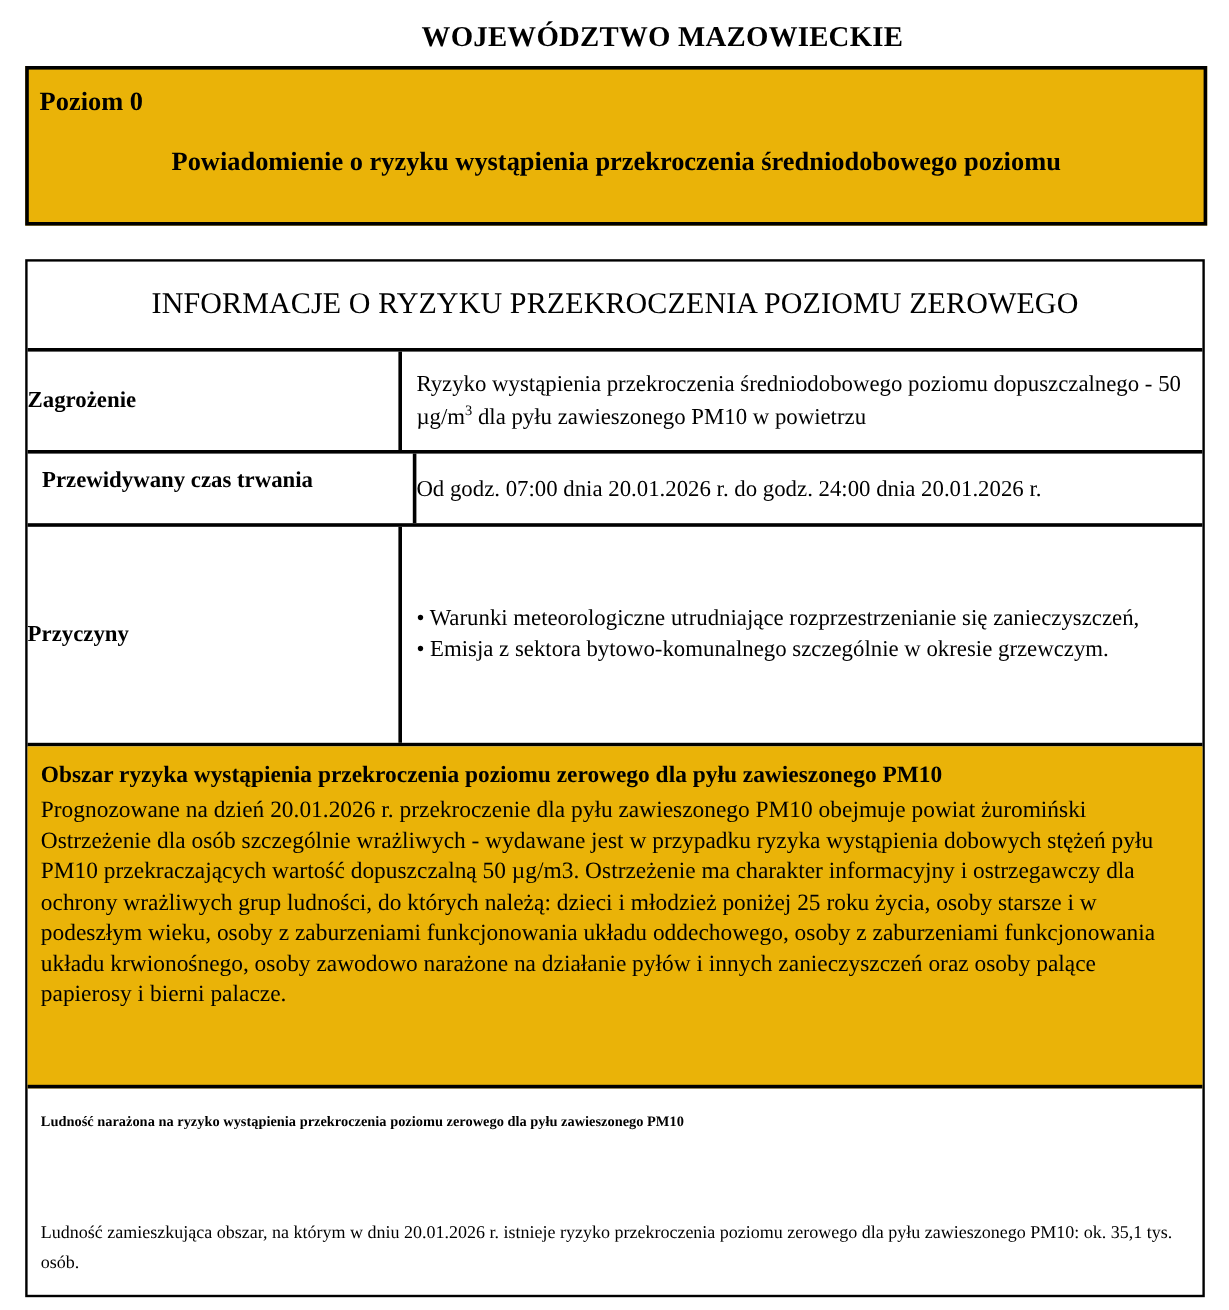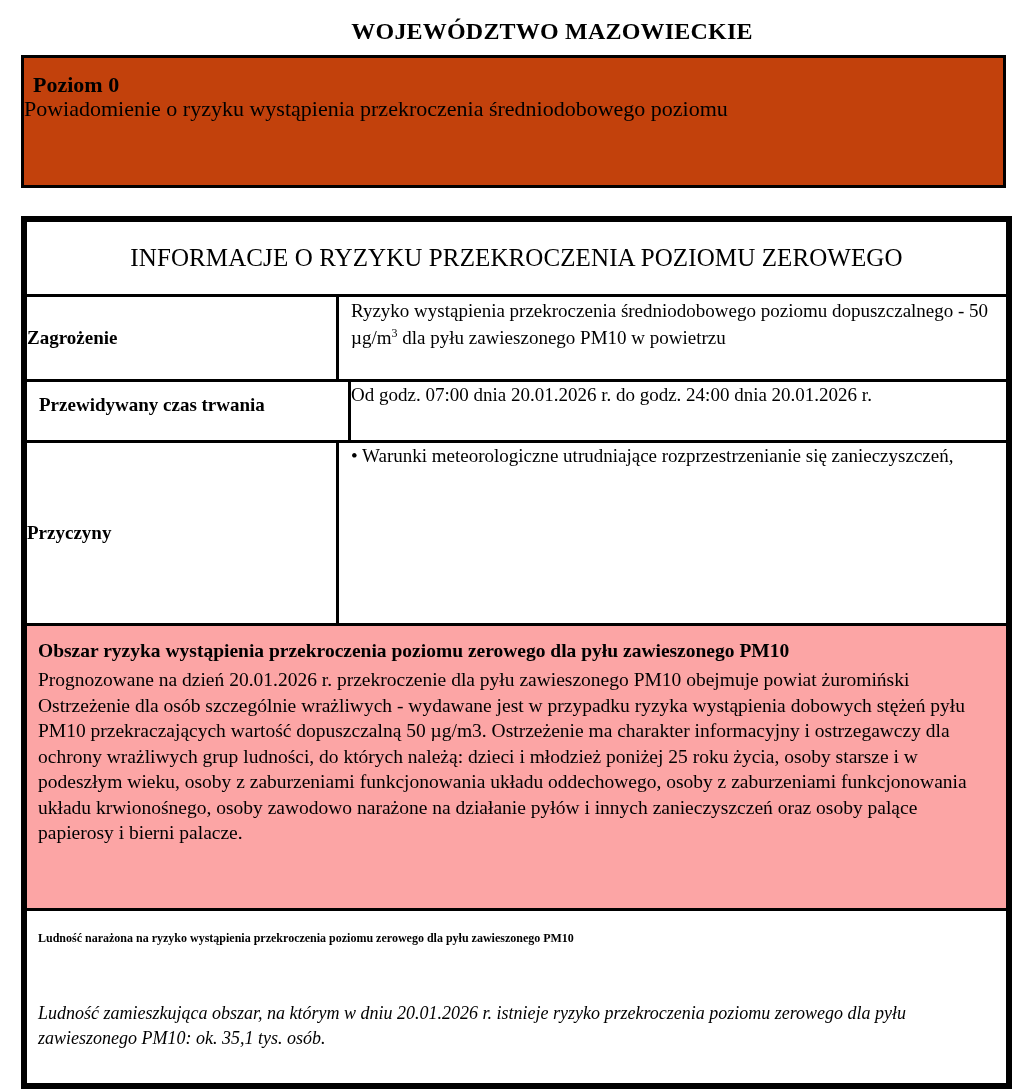--- a/index.html
+++ b/index.html
@@ -6,80 +6,80 @@
     body {
       width: 1024px; height: 1092px; position: relative; overflow: hidden;
       font-family: "Liberation Serif", "DejaVu Serif", serif; color: #000;
     }
     .region-title {
       position: absolute; left: 0; top: 18px; width: 1024px; text-align: center;
       font-weight: bold; font-size: 24px; letter-spacing: 0.2px; padding-left: 40px;
     }
     .banner {
       position: absolute; left: 21px; top: 55px; width: 979px; height: 127px;
-      background: #c2410c; border: 3px solid #000;
+      background: #eab308; border: 3px solid #000;
     }
     .banner .level {
       position: absolute; left: 9px; top: 14px; font-weight: bold; font-size: 22px;
     }
     .banner .notice {
-      position: absolute; left: 0; top: 34px; width: 100%; 
-      font-weight: normal; font-size: 22px; line-height: 34px;
+      position: absolute; left: 0; top: 60px; width: 100%; text-align: center;
+      font-weight: bold; font-size: 22px; line-height: 34px;
     }
     .info-table {
       position: absolute; left: 21px; top: 216px; width: 979px; height: 861px;
-      border: 6px solid #000000; background: #fff;
+      border: 2px solid #000000; background: #fff;
     }
     .info-header {
       position: absolute; left: 0; top: 0; width: 100%; height: 72px;
       border-bottom: 3px solid #000; text-align: center;
       font-size: 25px; line-height: 72px; letter-spacing: 0.1px;
     }
     .row {
       position: absolute; left: 0; width: 100%; border-bottom: 3px solid #000;
     }
     .row .label {
       position: absolute; left: 0; top: 0; width: 312px; height: 100%;
       border-right: 3px solid #000; font-weight: bold; font-size: 19px;
       display: flex; align-items: center; box-sizing: border-box;
       line-height: 30px;
     }
     .row .value {
       position: absolute; left: 324px; top: 0; right: 10px; height: 100%;
       font-size: 19px; line-height: 25px; display: flex; flex-direction: column;
-      justify-content: flex-start;
+      justify-content: center;
     }
     .row-threat { top: 75px; height: 82px; }
     .row-duration { top: 160px; height: 58px; }
     .row-causes { top: 221px; height: 180px; }
     .row-threat .value { line-height: 27px; }
     .row-duration .label { align-items: flex-start; padding-top: 8px; margin-left: 12px; }
     .row-causes .value { line-height: 26px; }
 
     .area-section {
       position: absolute; left: 0; top: 404px; width: 100%; height: 282px;
-      background: #fca5a5; border-bottom: 3px solid #000;
+      background: #eab308; border-bottom: 3px solid #000;
     }
     .area-section .sec-title {
       position: absolute; left: 11px; top: 14px; font-weight: bold; font-size: 19.5px;
     }
     .area-section .sec-body {
       position: absolute; left: 11px; top: 41px; right: 10px;
       font-size: 19.5px; line-height: 25.5px;
     }
     .pop-section {
       position: absolute; left: 0; top: 689px; width: 100%; height: 172px;
     }
     .pop-section .sec-title {
       position: absolute; left: 11px; top: 10px; right: 40px;
       font-weight: bold; font-size: 12px; line-height: 34px;
     }
     .pop-section .sec-body {
-      position: absolute; left: 11px; top: 90px; right: 20px;
-      font-size: 18px; line-height: 25px; font-style: italic;
+      position: absolute; left: 11px; top: 109px; right: 20px;
+      font-size: 15px; line-height: 25px;
     }
     sup { font-size: 12px; line-height: 0; }
   </style>
 </head>
 <body>
 
 <div class="region-title">WOJEWÓDZTWO MAZOWIECKIE</div>
 
 <div class="banner">
   <div class="level">Poziom 0</div>
@@ -100,20 +100,21 @@
 
   <div class="row row-duration">
     <div class="label">Przewidywany czas trwania</div>
     <div class="value">Od godz. 07:00 dnia 20.01.2026 r. do godz. 24:00 dnia 20.01.2026 r.</div>
   </div>
 
   <div class="row row-causes">
     <div class="label">Przyczyny</div>
     <div class="value">
       <div>• Warunki meteorologiczne utrudniające rozprzestrzenianie się zanieczyszczeń,</div>
+      <div>• Emisja z sektora bytowo-komunalnego szczególnie w okresie grzewczym.</div>
     </div>
   </div>
 
   <div class="area-section">
     <div class="sec-title">Obszar ryzyka wystąpienia przekroczenia poziomu zerowego dla pyłu zawieszonego PM10</div>
     <div class="sec-body">Prognozowane na dzień 20.01.2026 r. przekroczenie dla pyłu zawieszonego PM10 obejmuje powiat żuromiński Ostrzeżenie dla osób szczególnie wrażliwych - wydawane jest w przypadku ryzyka wystąpienia dobowych stężeń pyłu PM10 przekraczających wartość dopuszczalną 50 µg/m3. Ostrzeżenie ma charakter informacyjny i ostrzegawczy dla ochrony wrażliwych grup ludności, do których należą: dzieci i młodzież poniżej 25 roku życia, osoby starsze i w podeszłym wieku, osoby z zaburzeniami funkcjonowania układu oddechowego, osoby z zaburzeniami funkcjonowania układu krwionośnego, osoby zawodowo narażone na działanie pyłów i innych zanieczyszczeń oraz osoby palące papierosy i bierni palacze.</div>
   </div>
 
   <div class="pop-section">
     <div class="sec-title">Ludność narażona na ryzyko wystąpienia przekroczenia poziomu zerowego dla pyłu zawieszonego PM10</div>

